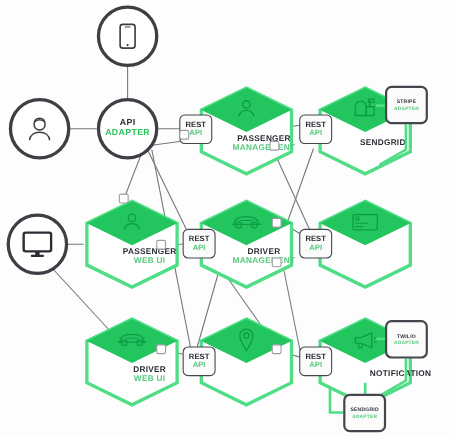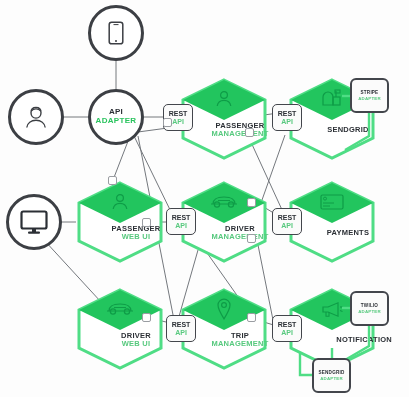--- a/index.html
+++ b/index.html
@@ -330,24 +330,20 @@
       <polygon points="44,2 85,22 44,42 3,22" fill="#22c55e"></polygon>
     </svg>
     <div class="hexicon" style="top:13px;">
       <svg width="24" height="16" viewBox="0 0 24 16">
         <rect x="1" y="1" width="22" height="14" rx="1.5" fill="none" stroke="#0e9c47" stroke-width="1.2"></rect>
         <circle cx="5" cy="4.6" r="1.5" fill="none" stroke="#0e9c47" stroke-width="1"></circle>
         <line x1="3" y1="9" x2="14" y2="9" stroke="#0e9c47" stroke-width="1"></line>
         <line x1="3" y1="12" x2="10" y2="12" stroke="#0e9c47" stroke-width="1"></line>
       </svg>
     </div>
-    <div class="hexlabel" style="top:48px;">
-      <span class="t1">PAYMENTS</span>
-      <span class="t2"></span>
-    </div>
   </div>
 
   <div class="hex" style="left:76px;top:288px;width:88px;height:82px;">
     <svg class="hexshape" viewBox="0 0 88 82">
       <polygon points="44,2 85,22 85,60 44,80 3,60 3,22" fill="#ffffff" stroke="#4fdd85" stroke-width="3"></polygon>
       <polygon points="44,2 85,22 44,42 3,22" fill="#22c55e"></polygon>
     </svg>
     <div class="hexicon" style="top:12px;">
       <svg width="30" height="16" viewBox="0 0 30 16">
         <path d="M2 11h26M4 11c0-4 2.5-7 11-7s11 3 11 7" fill="none" stroke="#0e9c47" stroke-width="1.2"></path>
@@ -366,24 +362,20 @@
   <div class="hex" style="left:180px;top:288px;width:88px;height:82px;">
     <svg class="hexshape" viewBox="0 0 88 82">
       <polygon points="44,2 85,22 85,60 44,80 3,60 3,22" fill="#ffffff" stroke="#4fdd85" stroke-width="3"></polygon>
       <polygon points="44,2 85,22 44,42 3,22" fill="#22c55e"></polygon>
     </svg>
     <div class="hexicon" style="top:10px;">
       <svg width="16" height="22" viewBox="0 0 16 22">
         <path d="M8 1.2c-3.3 0-6 2.6-6 5.9 0 4.4 6 13.7 6 13.7s6-9.3 6-13.7c0-3.3-2.7-5.9-6-5.9z" fill="none" stroke="#0e9c47" stroke-width="1.2"></path>
         <circle cx="8" cy="7.1" r="2.4" fill="none" stroke="#0e9c47" stroke-width="1.2"></circle>
       </svg>
-    </div>
-    <div class="hexlabel" style="top:44px;">
-      <span class="t1">TRIP</span>
-      <span class="t2">MANAGEMENT</span>
     </div>
   </div>
   <div class="port" style="left:247px;top:313px;"></div>
 
   <div class="hex" style="left:288px;top:288px;width:88px;height:82px;">
     <svg class="hexshape" viewBox="0 0 88 82">
       <polygon points="44,2 85,22 85,60 44,80 3,60 3,22" fill="#ffffff" stroke="#4fdd85" stroke-width="3"></polygon>
       <polygon points="44,2 85,22 44,42 3,22" fill="#22c55e"></polygon>
     </svg>
     <div class="hexicon" style="top:13px;">

